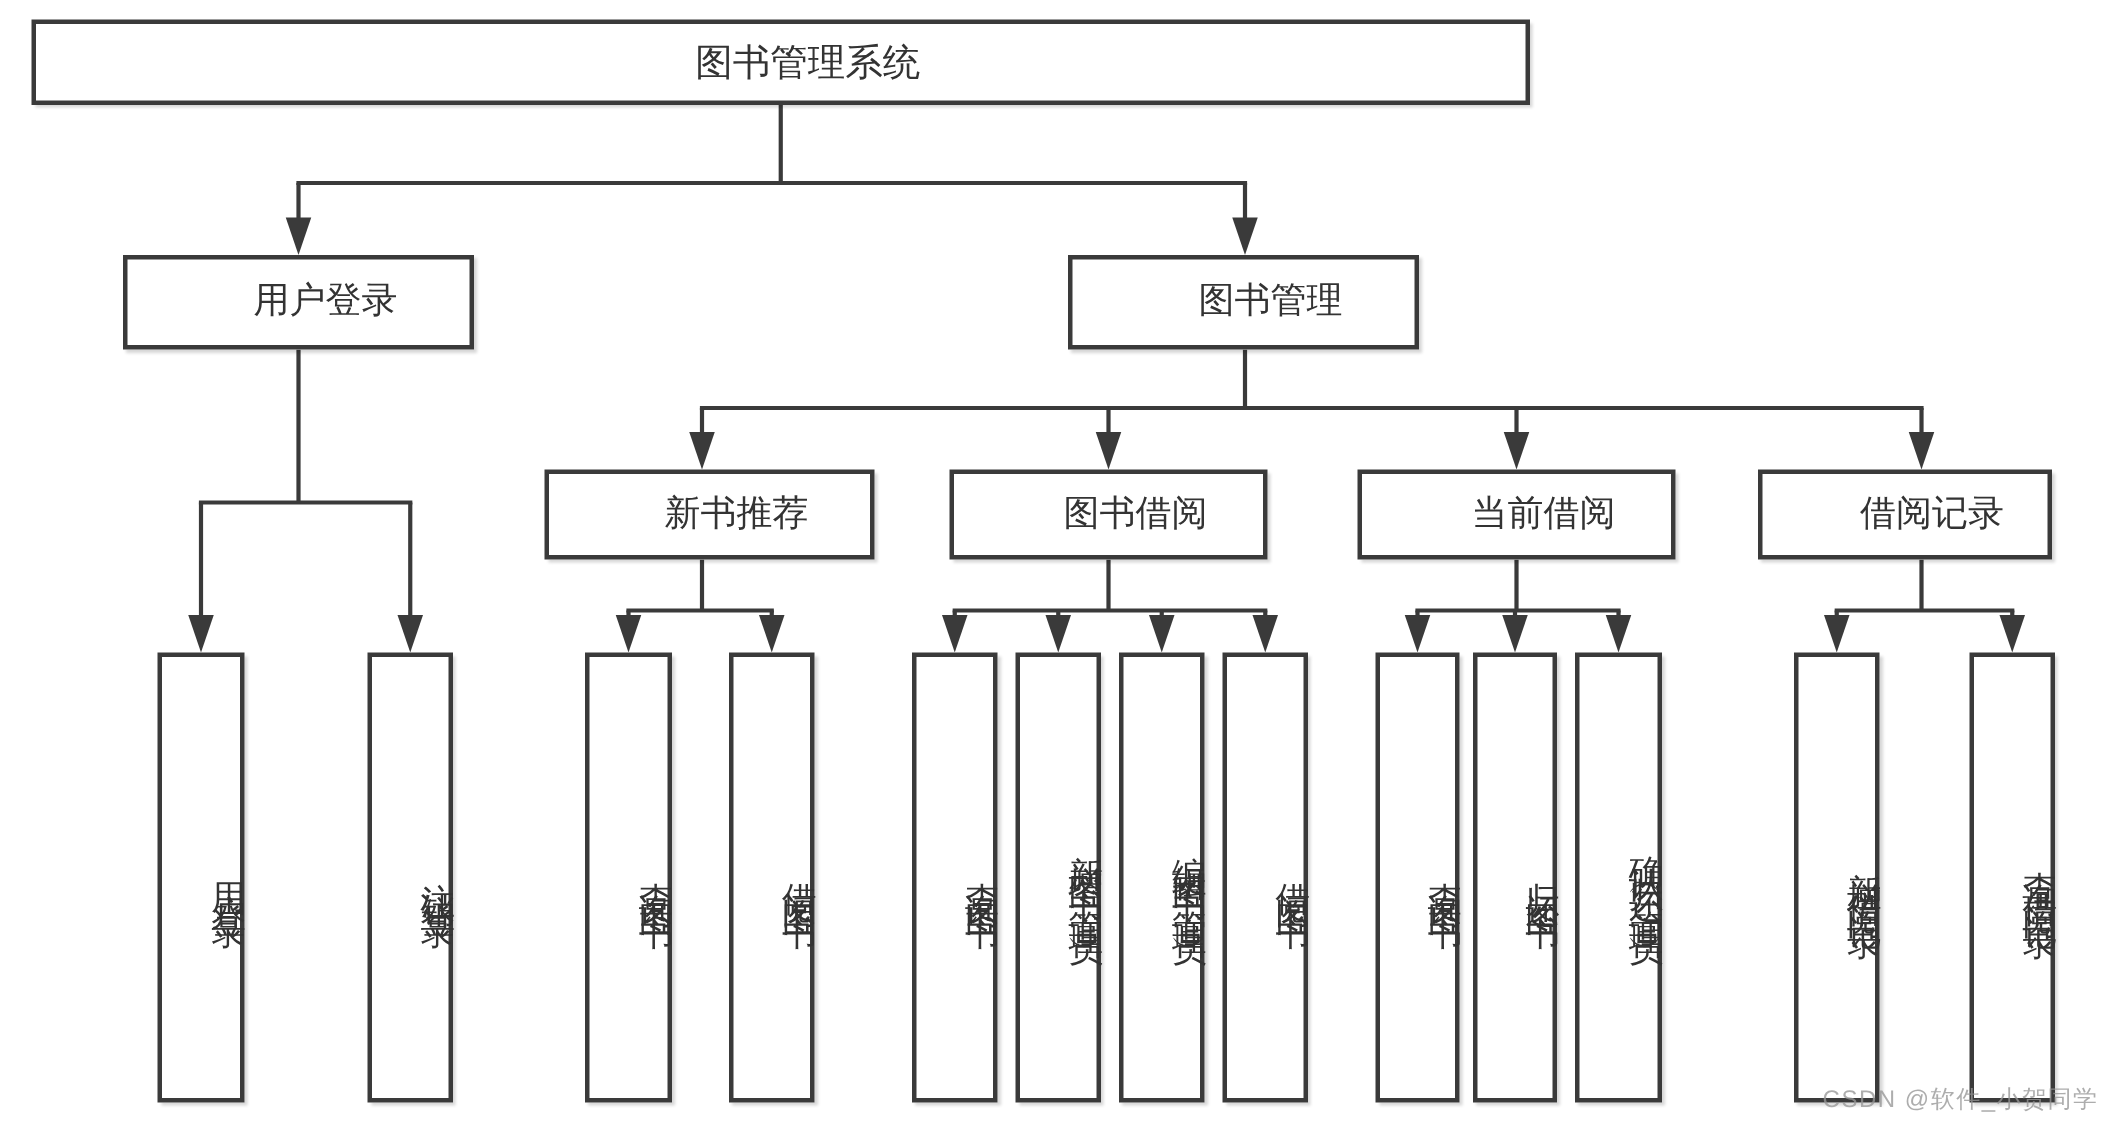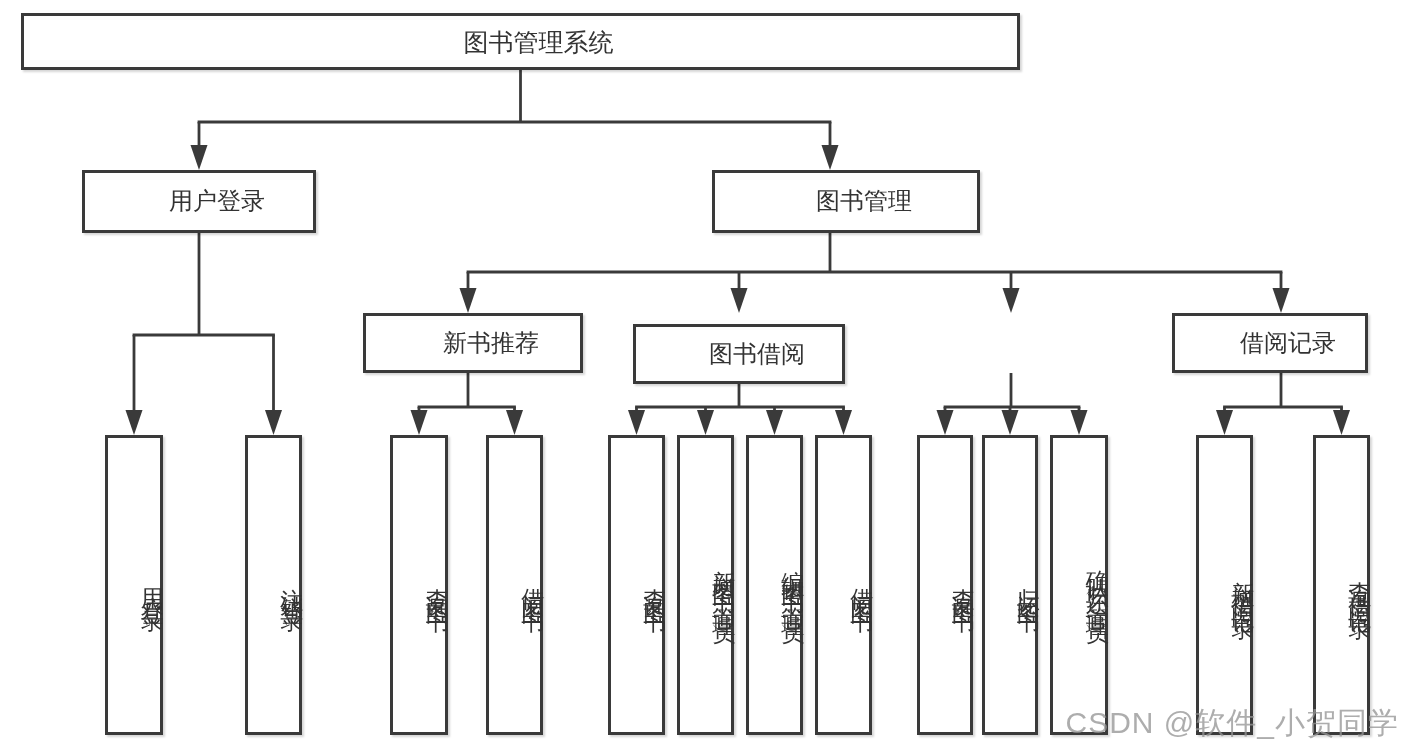--- a/index.html
+++ b/index.html
@@ -46,21 +46,21 @@
     writing-mode: vertical-rl;
     text-orientation: mixed;
     letter-spacing: 0.32em;
     font-size: 23px;
     white-space: nowrap;
   }
   .watermark {
     position: absolute;
     right: 6px;
     bottom: 3px;
-    font-size: 30px;
+    font-size: 16px;
     color: rgba(150,150,150,0.78);
     letter-spacing: 1px;
     z-index: 3;
     white-space: nowrap;
   }
 </style>
 </head>
 <body>
 
 <div id="canvas" style="--line: #3a3a3a; --border: #3a3a3a; --text: #333333; --bg: #ffffff;">
@@ -118,28 +118,31 @@
       <line x1="1341.5" y1="407" x2="1341.5" y2="415" stroke="#3a3a3a" stroke-width="2.8"></line>
       <polygon points="1333,410 1350,410 1341.5,435" fill="#3a3a3a"></polygon>
     </svg>
   <div class="watermark">CSDN @软件_小贺同学</div>
 <div class="node root" style="left: 21px; top: 13px; width: 999px; height: 57px;">
       <span>图书管理系统</span>
     </div>
     <div class="node" style="left: 82px; top: 170px; width: 234px; height: 63px;">
       <span>用户登录</span>
     </div>
-    <div class="node" style="left: 712px; top: 170px; width: 268px; height: 63px;">
+    <div class="node" style="left: 712px; top: 170px; width: 234px; height: 63px;">
       <span>图书管理</span>
     </div>
     <div class="node" style="left: 363px; top: 313px; width: 220px; height: 60px;">
       <span>新书推荐</span>
     </div>
-    <div class="node" style="left: 633px; top: 324px; width: 212px; height: 60px;">
+    <div class="node" style="left: 633px; top: 313px; width: 212px; height: 60px;">
       <span>图书借阅</span>
+    </div>
+    <div class="node" style="left: 905px; top: 313px; width: 212px; height: 60px;">
+      <span>当前借阅</span>
     </div>
     <div class="node" style="left: 1172px; top: 313px; width: 196px; height: 60px;">
       <span>借阅记录</span>
     </div>
     <div class="node vertical" style="left: 105px; top: 435px; width: 58px; height: 300px;">
       <span>用户登录</span>
     </div>
     <div class="node vertical" style="left: 245px; top: 435px; width: 57px; height: 300px;">
       <span>注销登录</span>
     </div>

